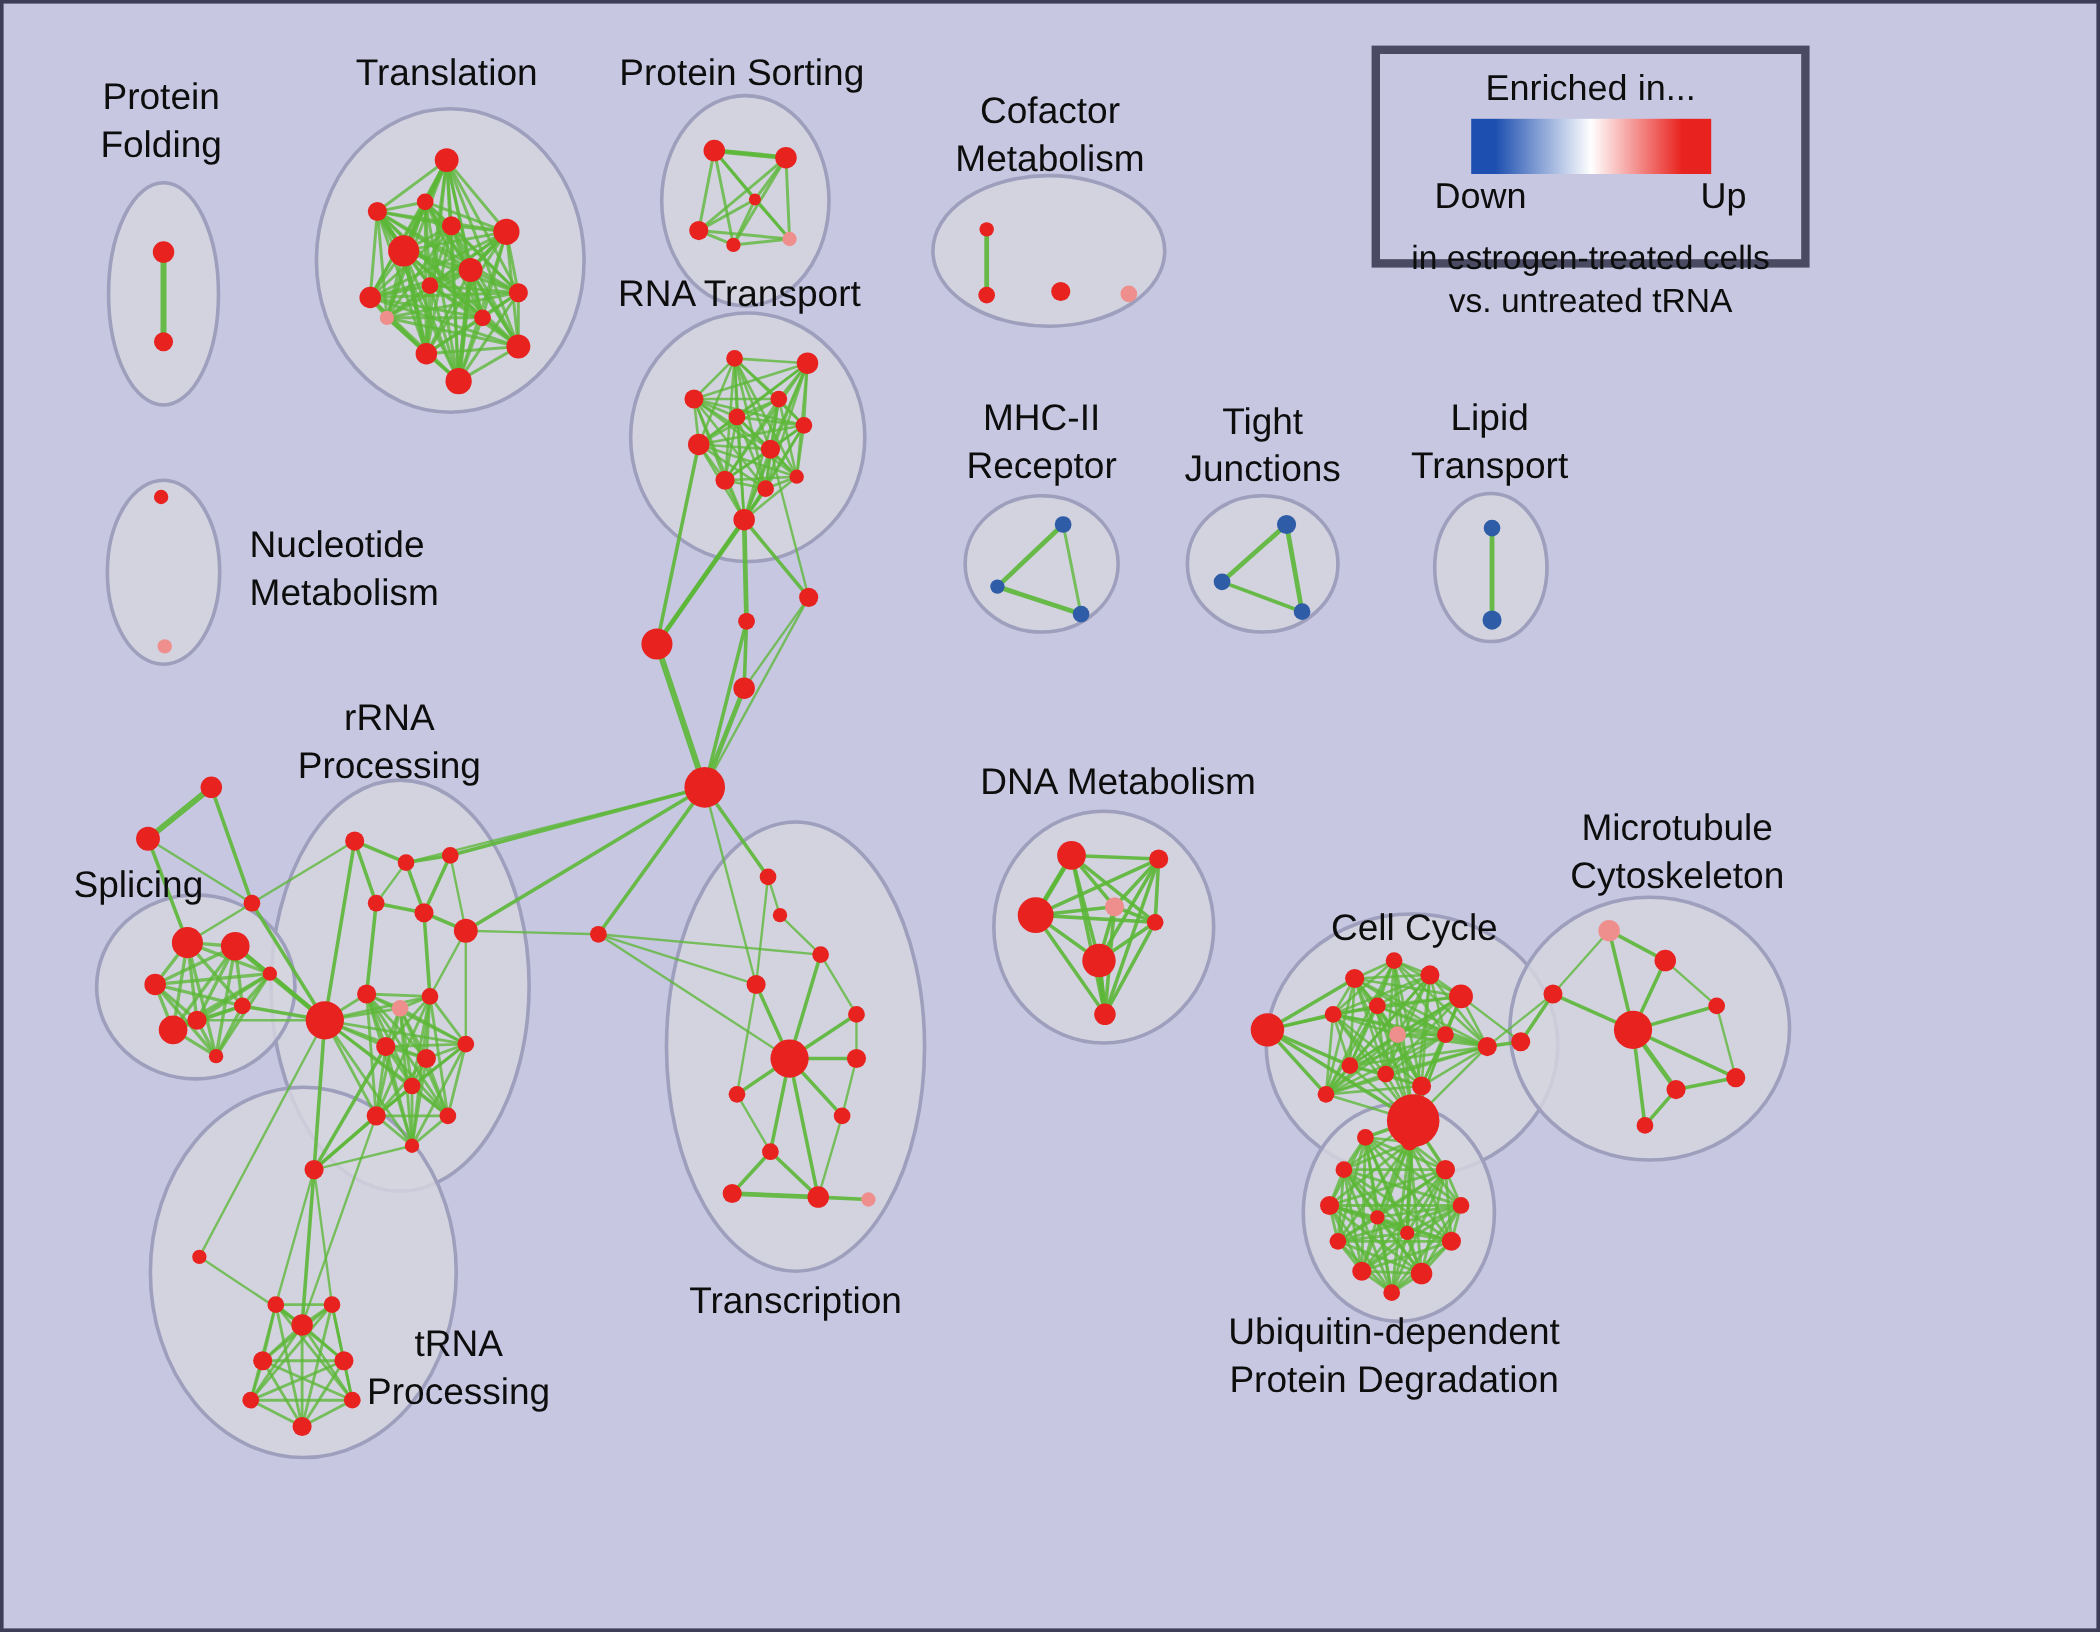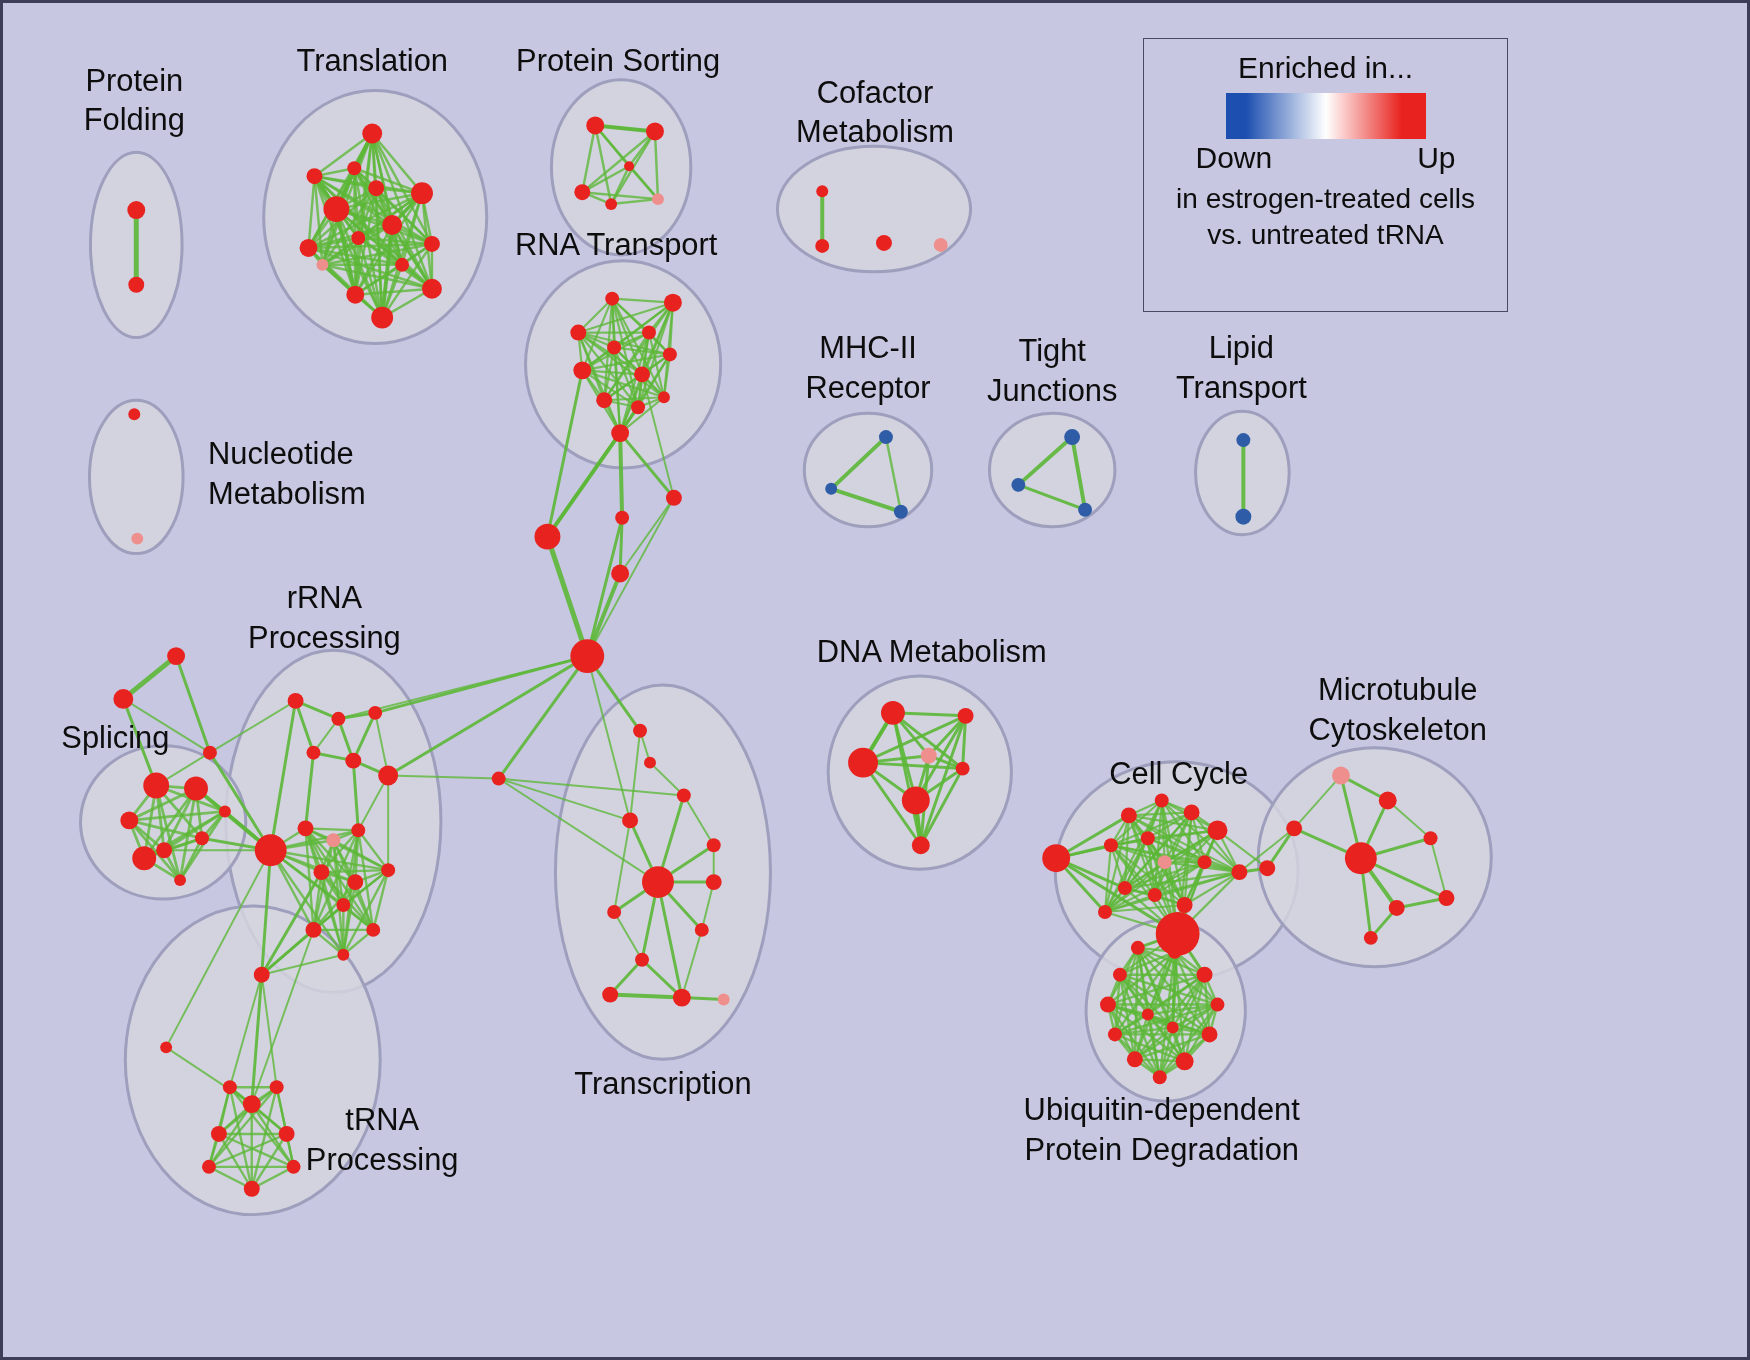--- a/index.html
+++ b/index.html
@@ -7,31 +7,31 @@
   .figure {
     position:relative; width:1750px; height:1360px;
     box-sizing:border-box; border:3px solid #3d3d58; overflow:hidden;
   }
   .figure svg { position:absolute; left:0; top:0; width:100%; height:100%; }
   .cluster-label {
     font-family:"Liberation Sans", sans-serif;
     font-size:31px; fill:#0d0d0d;
   }
   .legend {
-    position:absolute; left:1140px; top:35px; width:365px; height:274px;
-    box-sizing:border-box; border:1px solid #ec4899;
+    position:absolute; left:1140px; top:35px; width:365px; height:185px;
+    box-sizing:border-box; border:7px solid #ec4899;
     text-align:center; color:#0d0d0d;
   }
   .legend-title { font-size:30px; margin-top:12px; }
   .legend-gradient { width:200px; height:46px; margin:8px auto 0 auto; }
   .legend-scale {
     width:260px; margin:2px auto 0 auto; display:flex;
     justify-content:space-between; font-size:30px;gap:16px;
   }
-  .legend-caption { font-size:28px; line-height:1.3; margin-top:6px; }
+  .legend-caption { font-size:28px; line-height:1.3; margin-top:16px; }
 </style>
 </head>
 <body>
 
 <div class="figure" id="figure" style="background: rgb(199, 199, 225); border-color: rgb(61, 61, 88); padding-left: 32px;">
   <svg id="net" viewBox="0 0 1750 1360">
       <ellipse cx="133" cy="243" rx="46" ry="93" fill="#d6d6e0" fill-opacity="0.8" stroke="#9e9ebd" stroke-width="3"></ellipse>
       <ellipse cx="373" cy="215" rx="112" ry="127" fill="#d6d6e0" fill-opacity="0.8" stroke="#9e9ebd" stroke-width="3"></ellipse>
       <ellipse cx="620" cy="165" rx="70" ry="88" fill="#d6d6e0" fill-opacity="0.8" stroke="#9e9ebd" stroke-width="3"></ellipse>
       <ellipse cx="874" cy="207" rx="97" ry="63" fill="#d6d6e0" fill-opacity="0.8" stroke="#9e9ebd" stroke-width="3"></ellipse>

